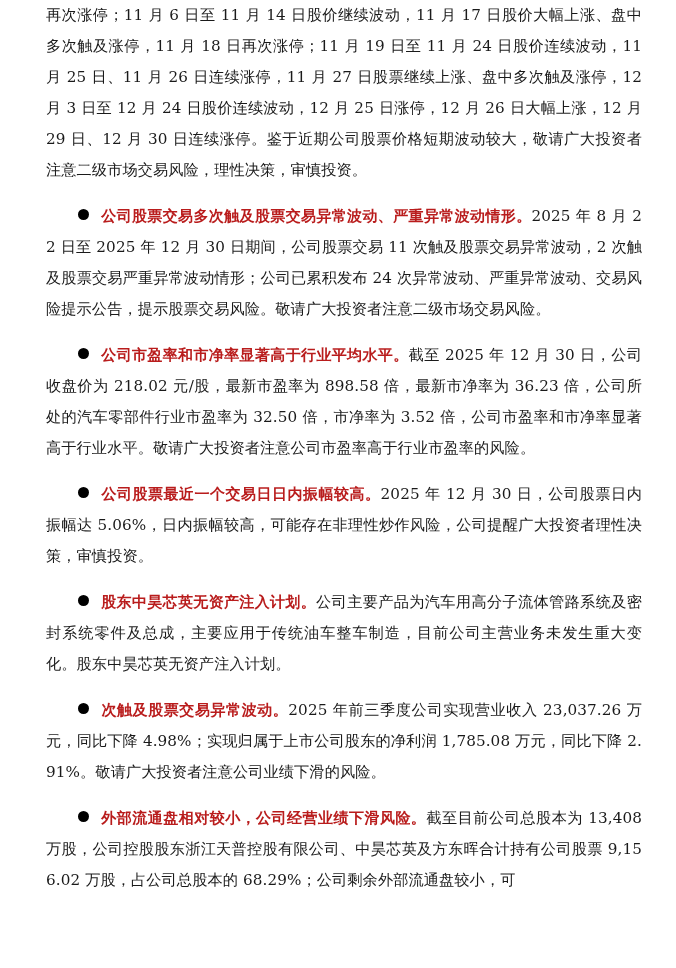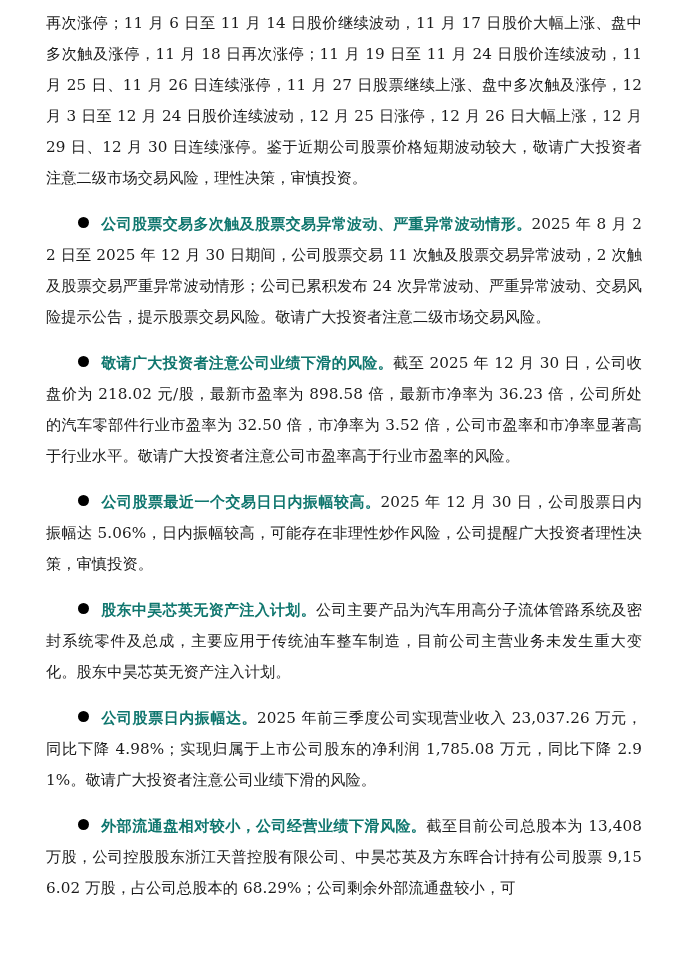--- a/index.html
+++ b/index.html
@@ -11,21 +11,21 @@
     width: 676px;
     height: 968px;
     overflow: hidden;
     position: relative;
     font-family: "DejaVu Serif", "Liberation Serif", serif;
     color: #1a1a1a;
   }
   .page {
     position: absolute;
     left: 46px;
-    top: 8px;
+    top: 0px;
     width: 596px;
   }
   .para {
     font-size: 15.2px;
     line-height: 31px;
     text-align: justify;
     text-justify: inter-character;
     margin: 0;
     word-break: break-all;
     letter-spacing: 0.1px;
@@ -44,35 +44,35 @@
     border-radius: 50%;
     background: #000;
     margin-right: 12px;
     vertical-align: 1px;
     text-indent: 0;
   }
   .lead {
     font-family: "DejaVu Sans", "Liberation Sans", sans-serif;
     font-weight: bold;
     font-size: 15px;
-    color: #0f766e;
+    color: #b91c1c;
   }
 </style>
 </head>
 <body>
 
 <div class="page">
 
   <p class="para first">再次涨停；11 月 6 日至 11 月 14 日股价继续波动，11 月 17 日股价大幅上涨、盘中多次触及涨停，11 月 18 日再次涨停；11 月 19 日至 11 月 24 日股价连续波动，11 月 25 日、11 月 26 日连续涨停，11 月 27 日股票继续上涨、盘中多次触及涨停，12 月 3 日至 12 月 24 日股价连续波动，12 月 25 日涨停，12 月 26 日大幅上涨，12 月 29 日、12 月 30 日连续涨停。鉴于近期公司股票价格短期波动较大，敬请广大投资者注意二级市场交易风险，理性决策，审慎投资。</p>
 
   <p class="para bullet"><span class="bullet-dot"></span><span class="lead">公司股票交易多次触及股票交易异常波动、严重异常波动情形。</span><span>2025 年 8 月 22 日至 2025 年 12 月 30 日期间，公司股票交易 11 次触及股票交易异常波动，2 次触及股票交易严重异常波动情形；公司已累积发布 24 次异常波动、严重异常波动、交易风险提示公告，提示股票交易风险。敬请广大投资者注意二级市场交易风险。</span></p>
 
-  <p class="para bullet"><span class="bullet-dot"></span><span class="lead">敬请广大投资者注意公司业绩下滑的风险。</span><span>截至 2025 年 12 月 30 日，公司收盘价为 218.02 元/股，最新市盈率为 898.58 倍，最新市净率为 36.23 倍，公司所处的汽车零部件行业市盈率为 32.50 倍，市净率为 3.52 倍，公司市盈率和市净率显著高于行业水平。敬请广大投资者注意公司市盈率高于行业市盈率的风险。</span></p>
+  <p class="para bullet"><span class="bullet-dot"></span><span class="lead">公司市盈率和市净率显著高于行业平均水平。</span><span>截至 2025 年 12 月 30 日，公司收盘价为 218.02 元/股，最新市盈率为 898.58 倍，最新市净率为 36.23 倍，公司所处的汽车零部件行业市盈率为 32.50 倍，市净率为 3.52 倍，公司市盈率和市净率显著高于行业水平。敬请广大投资者注意公司市盈率高于行业市盈率的风险。</span></p>
 
   <p class="para bullet"><span class="bullet-dot"></span><span class="lead">公司股票最近一个交易日日内振幅较高。</span><span>2025 年 12 月 30 日，公司股票日内振幅达 5.06%，日内振幅较高，可能存在非理性炒作风险，公司提醒广大投资者理性决策，审慎投资。</span></p>
 
   <p class="para bullet"><span class="bullet-dot"></span><span class="lead">股东中昊芯英无资产注入计划。</span><span>公司主要产品为汽车用高分子流体管路系统及密封系统零件及总成，主要应用于传统油车整车制造，目前公司主营业务未发生重大变化。股东中昊芯英无资产注入计划。</span></p>
 
-  <p class="para bullet"><span class="bullet-dot"></span><span class="lead">公司股票日内振幅达。</span><span>2025 年前三季度公司实现营业收入 23,037.26 万元，同比下降 4.98%；实现归属于上市公司股东的净利润 1,785.08 万元，同比下降 2.91%。敬请广大投资者注意公司业绩下滑的风险。</span></p>
+  <p class="para bullet"><span class="bullet-dot"></span><span class="lead">次触及股票交易异常波动。</span><span>2025 年前三季度公司实现营业收入 23,037.26 万元，同比下降 4.98%；实现归属于上市公司股东的净利润 1,785.08 万元，同比下降 2.91%。敬请广大投资者注意公司业绩下滑的风险。</span></p>
 
   <p class="para bullet"><span class="bullet-dot"></span><span class="lead">外部流通盘相对较小，公司经营业绩下滑风险。</span><span>截至目前公司总股本为 13,408 万股，公司控股股东浙江天普控股有限公司、中昊芯英及方东晖合计持有公司股票 9,156.02 万股，占公司总股本的 68.29%；公司剩余外部流通盘较小，可</span></p>
 
 </div>
 
 </body></html>

